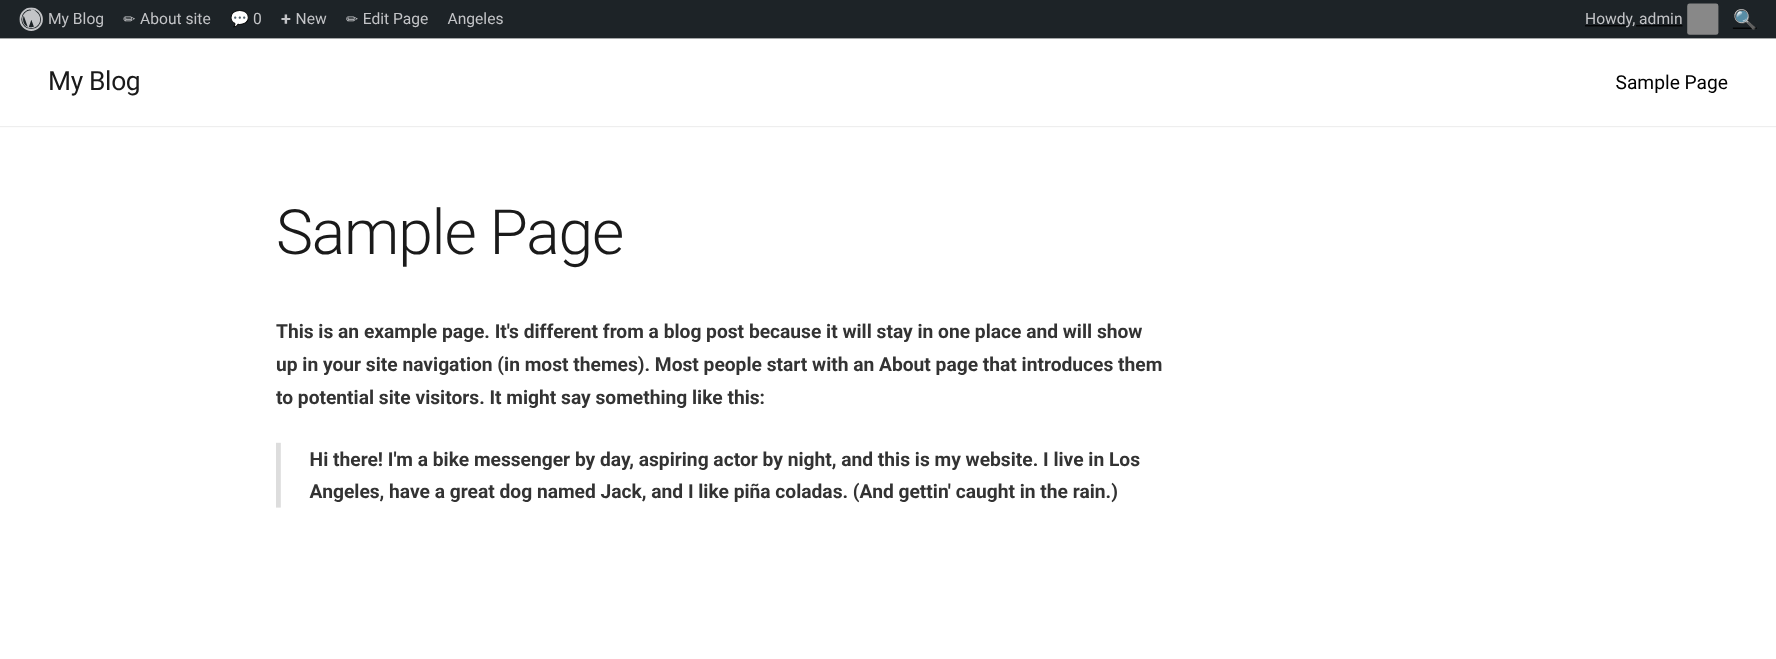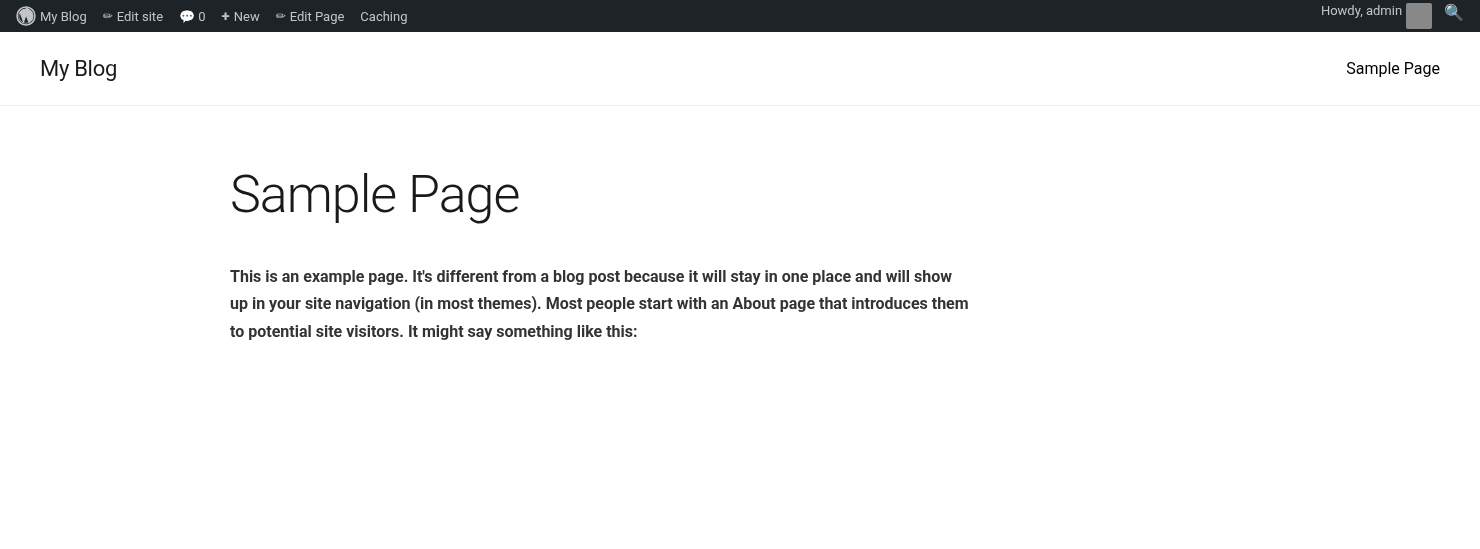--- a/index.html
+++ b/index.html
@@ -46,22 +46,24 @@
       white-space: nowrap;
     }
 
     .wp-logo-icon {
       width: 20px;
       height: 20px;
     }
 
     .adminbar-right {
       display: flex;
+      align-items: center;
       gap: 4px;
       margin-left: auto;
+      text-decoration: underline;
     }
 
     .howdy-text {
       color: #c3c4c7;
       font-size: 13px;
     }
 
     .admin-avatar {
       width: 26px;
       height: 26px;
@@ -145,40 +147,40 @@
     <a class="adminbar-item">
       <svg class="wp-logo-icon" viewBox="0 0 20 20" fill="none" xmlns="http://www.w3.org/2000/svg">
         <circle cx="10" cy="10" r="9" stroke="#c3c4c7" stroke-width="1.5" fill="none"></circle>
         <path d="M10 2.5C5.86 2.5 2.5 5.86 2.5 10s3.36 7.5 7.5 7.5 7.5-3.36 7.5-7.5S14.14 2.5 10 2.5zm-6.8 7.5c0-1.01.22-1.97.6-2.84l3.3 9.04A6.81 6.81 0 013.2 10zm6.8 6.8c-.69 0-1.35-.1-1.98-.28l2.1-6.1 2.15 5.89c.01.03.03.06.04.08A6.84 6.84 0 0110 16.8zm.94-10.2l1.79 5.35.5 1.65a6.82 6.82 0 00-4.33-12.1c.96.61 1.61 1.68 1.61 2.9 0 .08-.01.15-.01.23l-.93.02.37 1.95zm4.15 9.3l-2.2-6.54-.08-.24a5.84 5.84 0 011.19 3.88c0 1.13-.29 2.2-.79 3.14l1.88-.24z" fill="#c3c4c7"></path>
       </svg>
       <span>My Blog</span>
     </a>
 
     <a class="adminbar-item">
       <span style="font-size:12px;">✏</span>
-      <span>Edit site</span>
+      <span>About site</span>
     </a>
 
     <a class="adminbar-item comment-bubble">
       <span style="font-size:13px;">💬</span>
       <span>0</span>
     </a>
 
     <a class="adminbar-item">
       <span style="font-size:15px; font-weight:bold;">+</span>
       <span>New</span>
     </a>
 
     <a class="adminbar-item">
       <span style="font-size:12px;">✏</span>
       <span>Edit Page</span>
     </a>
 
     <a class="adminbar-item">
-      <span>Caching</span>
+      <span>Angeles</span>
     </a>
   </div>
 
   <div class="adminbar-right">
     <span class="howdy-text">Howdy, admin</span>
     <span class="admin-avatar"></span>
     <span class="search-icon-adminbar">🔍</span>
   </div>
 </div>
 
@@ -188,14 +190,17 @@
     <a>Sample Page</a>
   </nav>
 </header>
 
 <main class="main-content">
   <h1 class="page-title">Sample Page</h1>
 
   <div class="page-body">
     <p>This is an example page. It's different from a blog post because it will stay in one place and will show up in your site navigation (in most themes). Most people start with an About page that introduces them to potential site visitors. It might say something like this:</p>
 
+    <blockquote class="blockquote-content">
+      <p>Hi there! I'm a bike messenger by day, aspiring actor by night, and this is my website. I live in Los Angeles, have a great dog named Jack, and I like piña coladas. (And gettin' caught in the rain.)</p>
+    </blockquote>
   </div>
 </main>
 
 </body></html>

